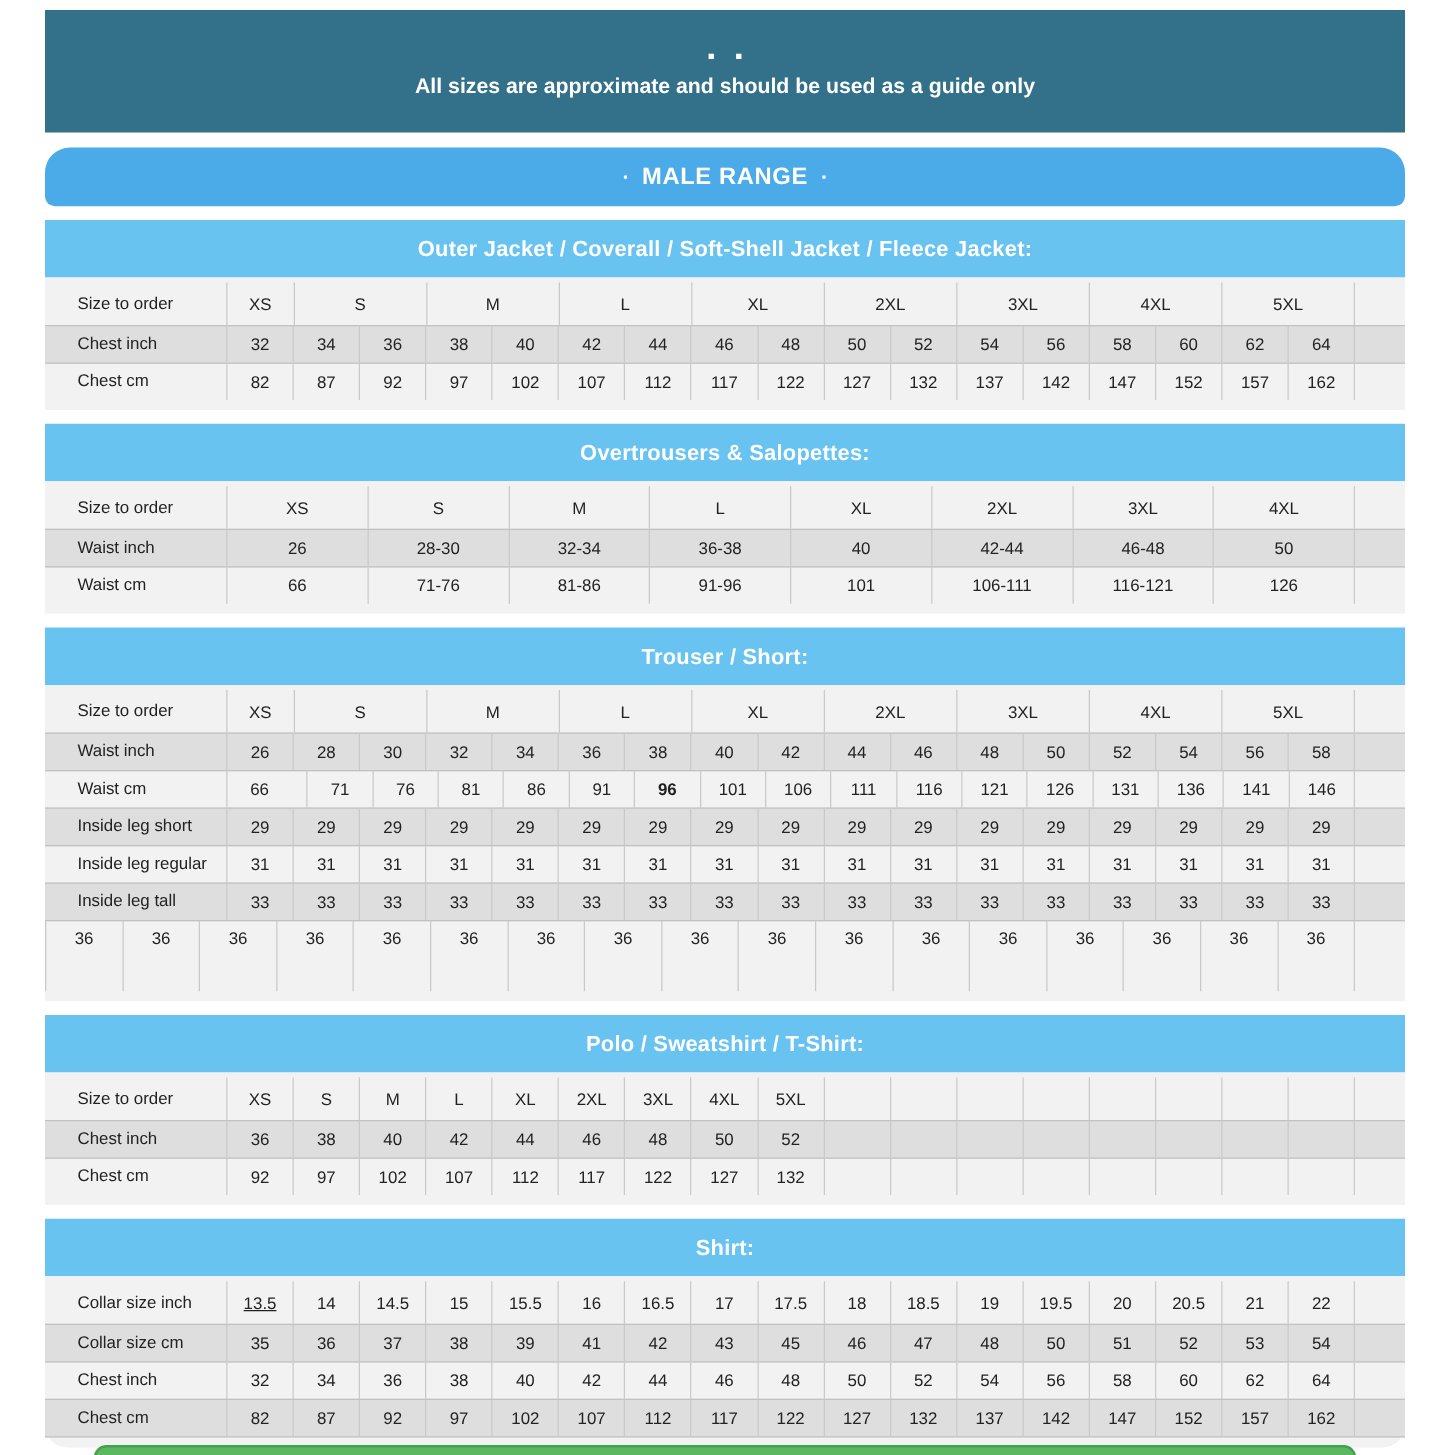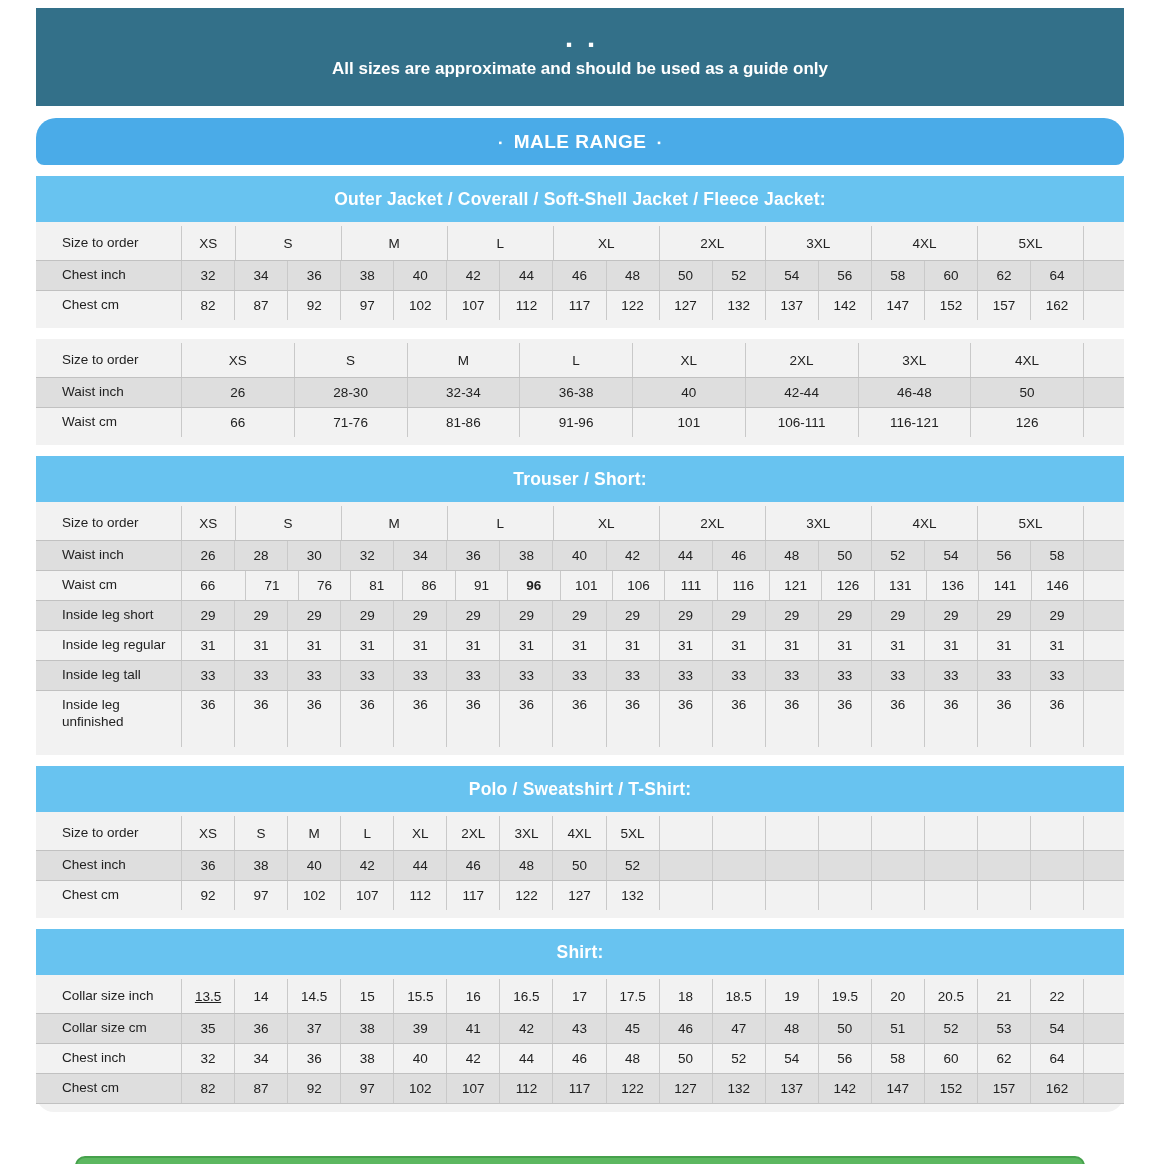--- a/index.html
+++ b/index.html
@@ -140,20 +140,21 @@
               <div class="cell" style="flex-grow: 1;">147</div>
               <div class="cell" style="flex-grow: 1;">152</div>
               <div class="cell" style="flex-grow: 1;">157</div>
               <div class="cell" style="flex-grow: 1;">162</div>
             </div>
             <div class="trail"></div>
           </div>
         </div>
       </section>
       <section class="size-table">
+        <div class="table-header">Overtrousers &amp; Salopettes:</div>
         <div class="table-body">
           <div class="row first">
             <div class="row-label">Size to order</div>
             <div class="cells">
               <div class="cell" style="flex-grow: 1;">XS</div>
               <div class="cell" style="flex-grow: 1;">S</div>
               <div class="cell" style="flex-grow: 1;">M</div>
               <div class="cell" style="flex-grow: 1;">L</div>
               <div class="cell" style="flex-grow: 1;">XL</div>
               <div class="cell" style="flex-grow: 1;">2XL</div>
@@ -319,21 +320,20 @@
               <div class="cell" style="flex-grow: 1;">33</div>
               <div class="cell" style="flex-grow: 1;">33</div>
               <div class="cell" style="flex-grow: 1;">33</div>
               <div class="cell" style="flex-grow: 1;">33</div>
               <div class="cell" style="flex-grow: 1;">33</div>
               <div class="cell" style="flex-grow: 1;">33</div>
             </div>
             <div class="trail"></div>
           </div>
           <div class="row tall">
-            <div class="row-label">Inside leg unfinished</div>
             <div class="cells">
               <div class="cell" style="flex-grow: 1;">36</div>
               <div class="cell" style="flex-grow: 1;">36</div>
               <div class="cell" style="flex-grow: 1;">36</div>
               <div class="cell" style="flex-grow: 1;">36</div>
               <div class="cell" style="flex-grow: 1;">36</div>
               <div class="cell" style="flex-grow: 1;">36</div>
               <div class="cell" style="flex-grow: 1;">36</div>
               <div class="cell" style="flex-grow: 1;">36</div>
               <div class="cell" style="flex-grow: 1;">36</div>

